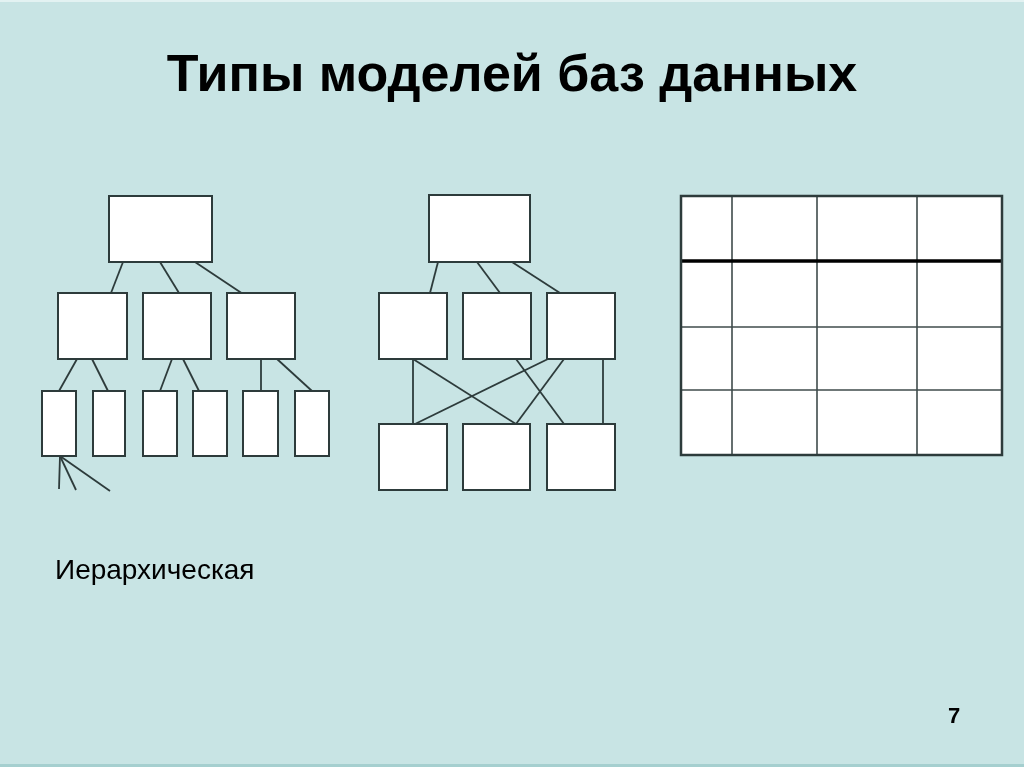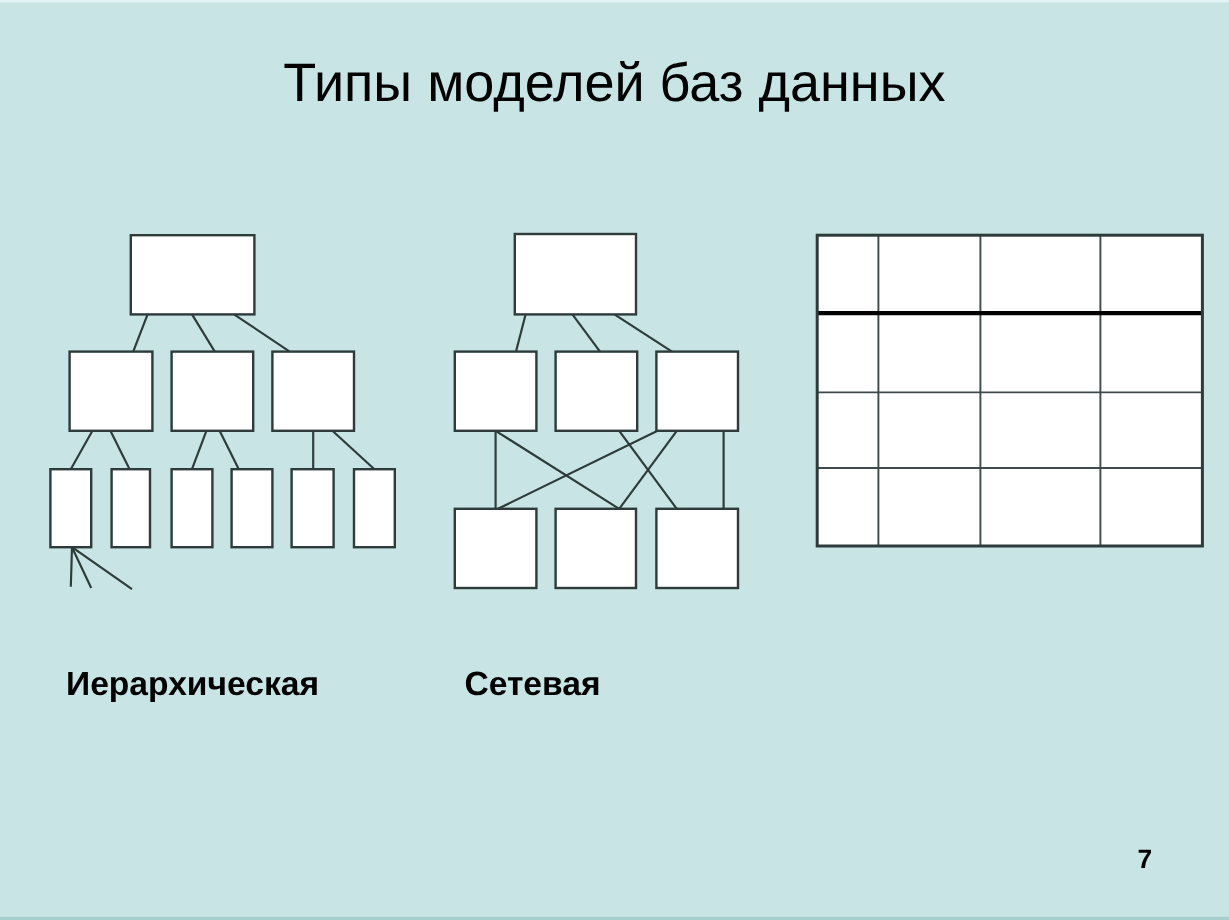--- a/index.html
+++ b/index.html
@@ -5,26 +5,26 @@
   html,body{margin:0;padding:0;}
   body{
     width:1024px;height:767px;position:relative;overflow:hidden;
     font-family:"Liberation Sans",sans-serif;
   }
   .slide{position:absolute;left:0;top:0;width:1024px;height:767px;}
   .edge-top{position:absolute;top:0;left:0;right:0;height:2px;}
   .edge-bottom{position:absolute;bottom:0;left:0;right:0;height:3px;}
   .title{
     position:absolute;top:43px;left:0;width:100%;
-    text-align:center;font-size:45px;font-weight:400;color:#000;
+    text-align:center;font-size:52px;font-weight:700;color:#000;
     white-space:nowrap;
   }
   svg#diagram-svg{position:absolute;left:0;top:0;}
   .diagram-label{
-    position:absolute;top:554px;font-size:28px;color:#000;white-space:nowrap;font-weight:bold;
+    position:absolute;top:554px;font-size:28px;color:#000;white-space:nowrap;
   }
   #label-hier{left:55px;}
   #label-net{left:387px;}
   #label-table{left:719px;}
   .page-number{
     position:absolute;left:948px;top:703px;
     font-size:22px;font-weight:bold;color:#000;
   }
 </style>
 </head>
@@ -78,18 +78,17 @@
       <line x1="732" y1="196" x2="732" y2="455" stroke="#3f4b4b" stroke-width="1.6"></line>
       <line x1="817" y1="196" x2="817" y2="455" stroke="#3f4b4b" stroke-width="1.6"></line>
       <line x1="917" y1="196" x2="917" y2="455" stroke="#3f4b4b" stroke-width="1.6"></line>
       <line x1="681" y1="261" x2="1002" y2="261" stroke="#000000" stroke-width="3.5"></line>
       <line x1="681" y1="327" x2="1002" y2="327" stroke="#3f4b4b" stroke-width="1.6"></line>
       <line x1="681" y1="390" x2="1002" y2="390" stroke="#3f4b4b" stroke-width="1.6"></line>
       <rect x="681" y="196" width="321" height="259" fill="none" stroke="#2d3b3b" stroke-width="2.5"></rect>
     </svg>
 
   <div class="diagram-label" id="label-hier">Иерархическая</div>
-  <div class="diagram-label" id="label-net">Сетевая</div>
 
   <div class="page-number">7</div>
 
   <div class="edge-bottom" style="background: rgb(165, 207, 207);"></div>
 </div>
 
 </body></html>

